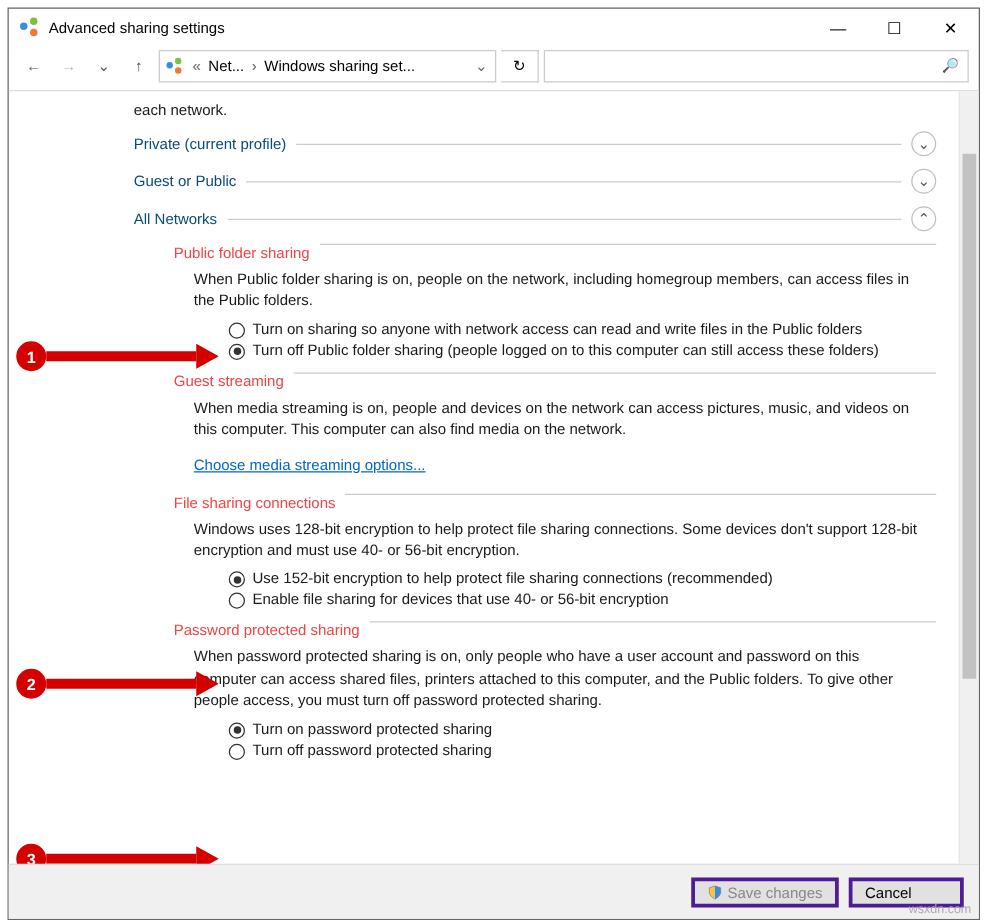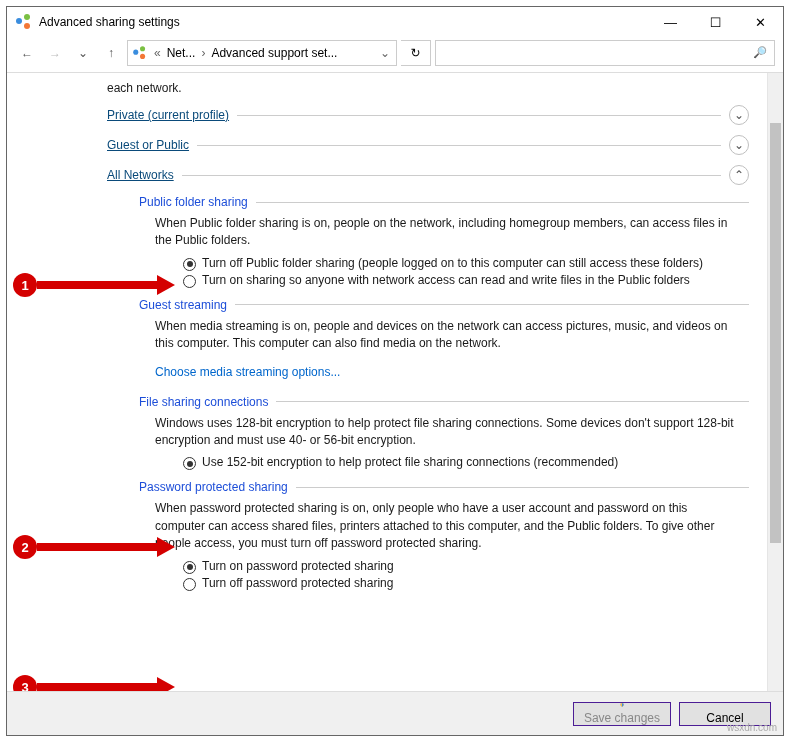--- a/index.html
+++ b/index.html
@@ -105,38 +105,38 @@
     top: 50px;
     height: 420px;
     background: #c2c2c2;
     border-radius: 0;
   }
   .profile-line { margin: 4px 0 10px 0; }
   .profile-row {
     display: flex; align-items: center;
     margin: 10px 0 6px 0;
   }
-  .profile-row .plabel { color: #0a4a7a; text-decoration: underline; }
+  .profile-row .plabel { color: #0a4a7a; }
   .profile-row .rule {
     flex: 1;
     height: 1px;
     background: #ccc;
     margin: 0 8px;
   }
   .expbtn {
     width: 20px; height: 20px;
     border: 1px solid #bfbfbf;
     border-radius: 50%;
     display: flex; align-items: center; justify-content: center;
     color: #555;
   }
   .section-title {
-    color: #1d4ed8;
+    color: #ef4444;
     margin: 10px 0 6px 32px;
-    display: flex; align-items: center;
+    display: flex; align-items: flex-start;
   }
   .section-title .rule { flex:1; height:1px; background:#ccc; margin-left:8px; }
   .section-body {
     margin: 4px 12px 6px 48px;
     line-height: 1.45;
   }
   .opt-group { margin: 6px 0 6px 76px; }
   .opt {
     display: flex; align-items: flex-start;
     margin: 2px 0;
@@ -151,42 +151,41 @@
     position: relative;
   }
   .radio.selected::after {
     content: "";
     position: absolute;
     left: 2.5px; top: 2.5px;
     width: 6px; height: 6px;
     background: #333;
     border-radius: 50%;
   }
-  .linkish { color: #0066cc; margin: 6px 0 6px 48px; display: inline-block; }
+  .linkish { color: #0066cc; margin: 6px 0 6px 48px; display: inline-block; text-decoration: underline; }
   
   .footer {
     height: 44px;
     border-top: 1px solid #ddd;
     background: #f0f0f0;
     display: flex;
     justify-content: flex-end;
     align-items: center;
     padding: 0 12px;
     gap: 8px;
   }
   .btn {
     height: 24px;
     min-width: 92px;
-    border: 1px solid #4c1d95;
+    border: 3px solid #4c1d95;
     background: #e1e1e1;
     font-size: 12px;
     padding: 0 10px;
-    display: flex; align-items: center; justify-content: flex-end;
+    display: flex; align-items: center; justify-content: space-between;
     gap: 4px;
-    flex-direction: column;
   }
   .btn.disabled { color: #888; }
   .shield {
     width: 12px; height: 12px;
     display: inline-block;
   }
   
   .anno {
     position: absolute;
     left: 6px;
@@ -252,21 +251,21 @@
     <div class="navbtn">↑</div>
     <div class="addressbar">
       <span class="icon-net" style="transform:scale(0.85)">
           <span class="d1"></span>
           <span class="d2"></span>
           <span class="d3"></span>
         </span>
       <span class="chev">«</span>
       <span class="crumb" style="max-width:40px;">Net...</span>
       <span class="chev">›</span>
-      <span class="crumb">Advanced support set...</span>
+      <span class="crumb">Windows sharing set...</span>
       <span style="flex:1"></span>
       <span class="chev">⌄</span>
     </div>
     <div class="refreshcell">↻</div>
     <div class="searchbox">
       <span style="font-size:11px; transform:scaleX(-1);">🔍</span>
     </div>
   </div>
 
   <div class="content-outer">
@@ -296,26 +295,26 @@
       </div>
 
       
       <div class="section-title">
         <span>Public folder sharing</span>
           <span class="rule"></span>
       </div>
       <div class="section-body">When Public folder sharing is on, people on the network, including homegroup members, can access files in the Public folders.</div>
       <div class="opt-group">
         <div class="opt">
+          <span class="radio"></span>
+          <span>Turn on sharing so anyone with network access can read and write files in the Public folders</span>
+        </div>
+        <div class="opt">
           <span class="radio selected"></span>
           <span>Turn off Public folder sharing (people logged on to this computer can still access these folders)</span>
-        </div>
-        <div class="opt">
-          <span class="radio"></span>
-          <span>Turn on sharing so anyone with network access can read and write files in the Public folders</span>
         </div>
       </div>
 
       
       <div class="section-title">
         <span>Guest streaming</span>
           <span class="rule"></span>
       </div>
       <div class="section-body">When media streaming is on, people and devices on the network can access pictures, music, and videos on this computer. This computer can also find media on the network.</div>
       <a class="linkish">Choose media streaming options...</a>
@@ -323,20 +322,24 @@
       
       <div class="section-title">
         <span>File sharing connections</span>
           <span class="rule"></span>
       </div>
       <div class="section-body">Windows uses 128-bit encryption to help protect file sharing connections. Some devices don't support 128-bit encryption and must use 40- or 56-bit encryption.</div>
       <div class="opt-group">
         <div class="opt">
           <span class="radio selected"></span>
           <span>Use 152-bit encryption to help protect file sharing connections (recommended)</span>
+        </div>
+        <div class="opt">
+          <span class="radio"></span>
+          <span>Enable file sharing for devices that use 40- or 56-bit encryption</span>
         </div>
       </div>
 
       
       <div class="section-title">
         <span>Password protected sharing</span>
           <span class="rule"></span>
       </div>
       <div class="section-body">When password protected sharing is on, only people who have a user account and password on this computer can access shared files, printers attached to this computer, and the Public folders. To give other people access, you must turn off password protected sharing.</div>
       <div class="opt-group">

